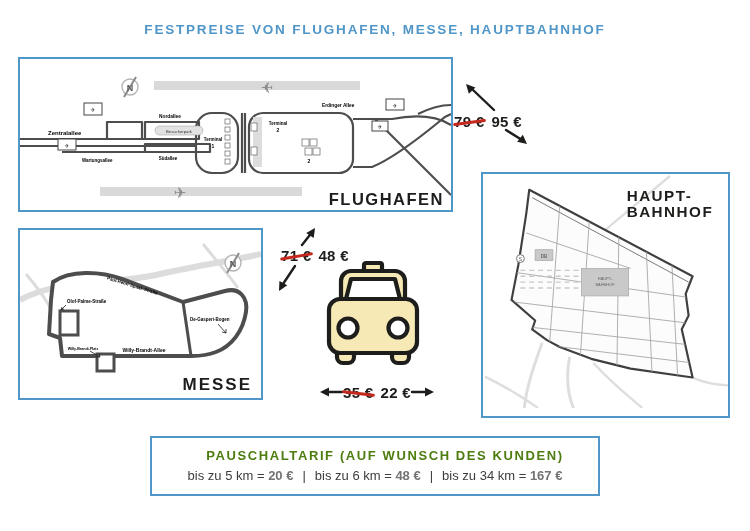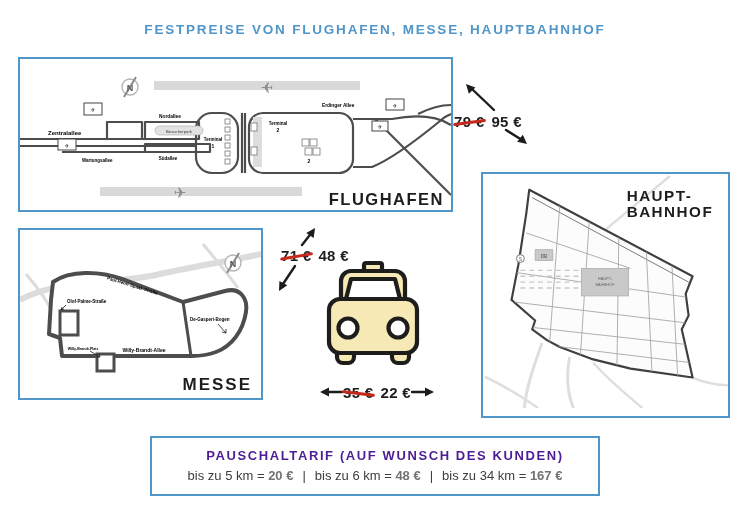--- a/index.html
+++ b/index.html
@@ -21,21 +21,21 @@
   .arrow-svg{position:absolute;left:0;top:0;overflow:visible;}
   #price1{left:450px;top:76px;width:100px;height:74px;}
   #price1 .price{left:4px;top:37px;}
   #price2{left:262px;top:222px;width:96px;height:86px;}
   #price2 .price{left:19px;top:25px;}
   #price3{left:310px;top:378px;width:134px;height:32px;}
   #price3 .price{left:0;right:0;top:6px;text-align:center;position:absolute;}
   #taxi{position:absolute;left:322px;top:260px;}
   #tariff-box{position:absolute;left:150px;top:436px;width:450px;height:60px;
       border:2px solid #5096c8;box-sizing:border-box;text-align:center;background:#fff;}
-  .tariff-title{margin-top:10px;color:#4c1d95;font-weight:bold;font-size:13px;letter-spacing:1.6px;margin-left:20px;}
+  .tariff-title{margin-top:10px;color:#4d7c0f;font-weight:bold;font-size:13px;letter-spacing:1.6px;margin-left:20px;}
   .tariff-line{margin-top:5px;font-size:13px;color:#3d3d3c;}
   .tariff-line b{color:#737373;}
   .sep{margin:0 9px;color:#3d3d3c;}
   svg text{font-family:"Liberation Sans",sans-serif;}
 </style>
 </head>
 <body>
 
 <div id="stage">
 

